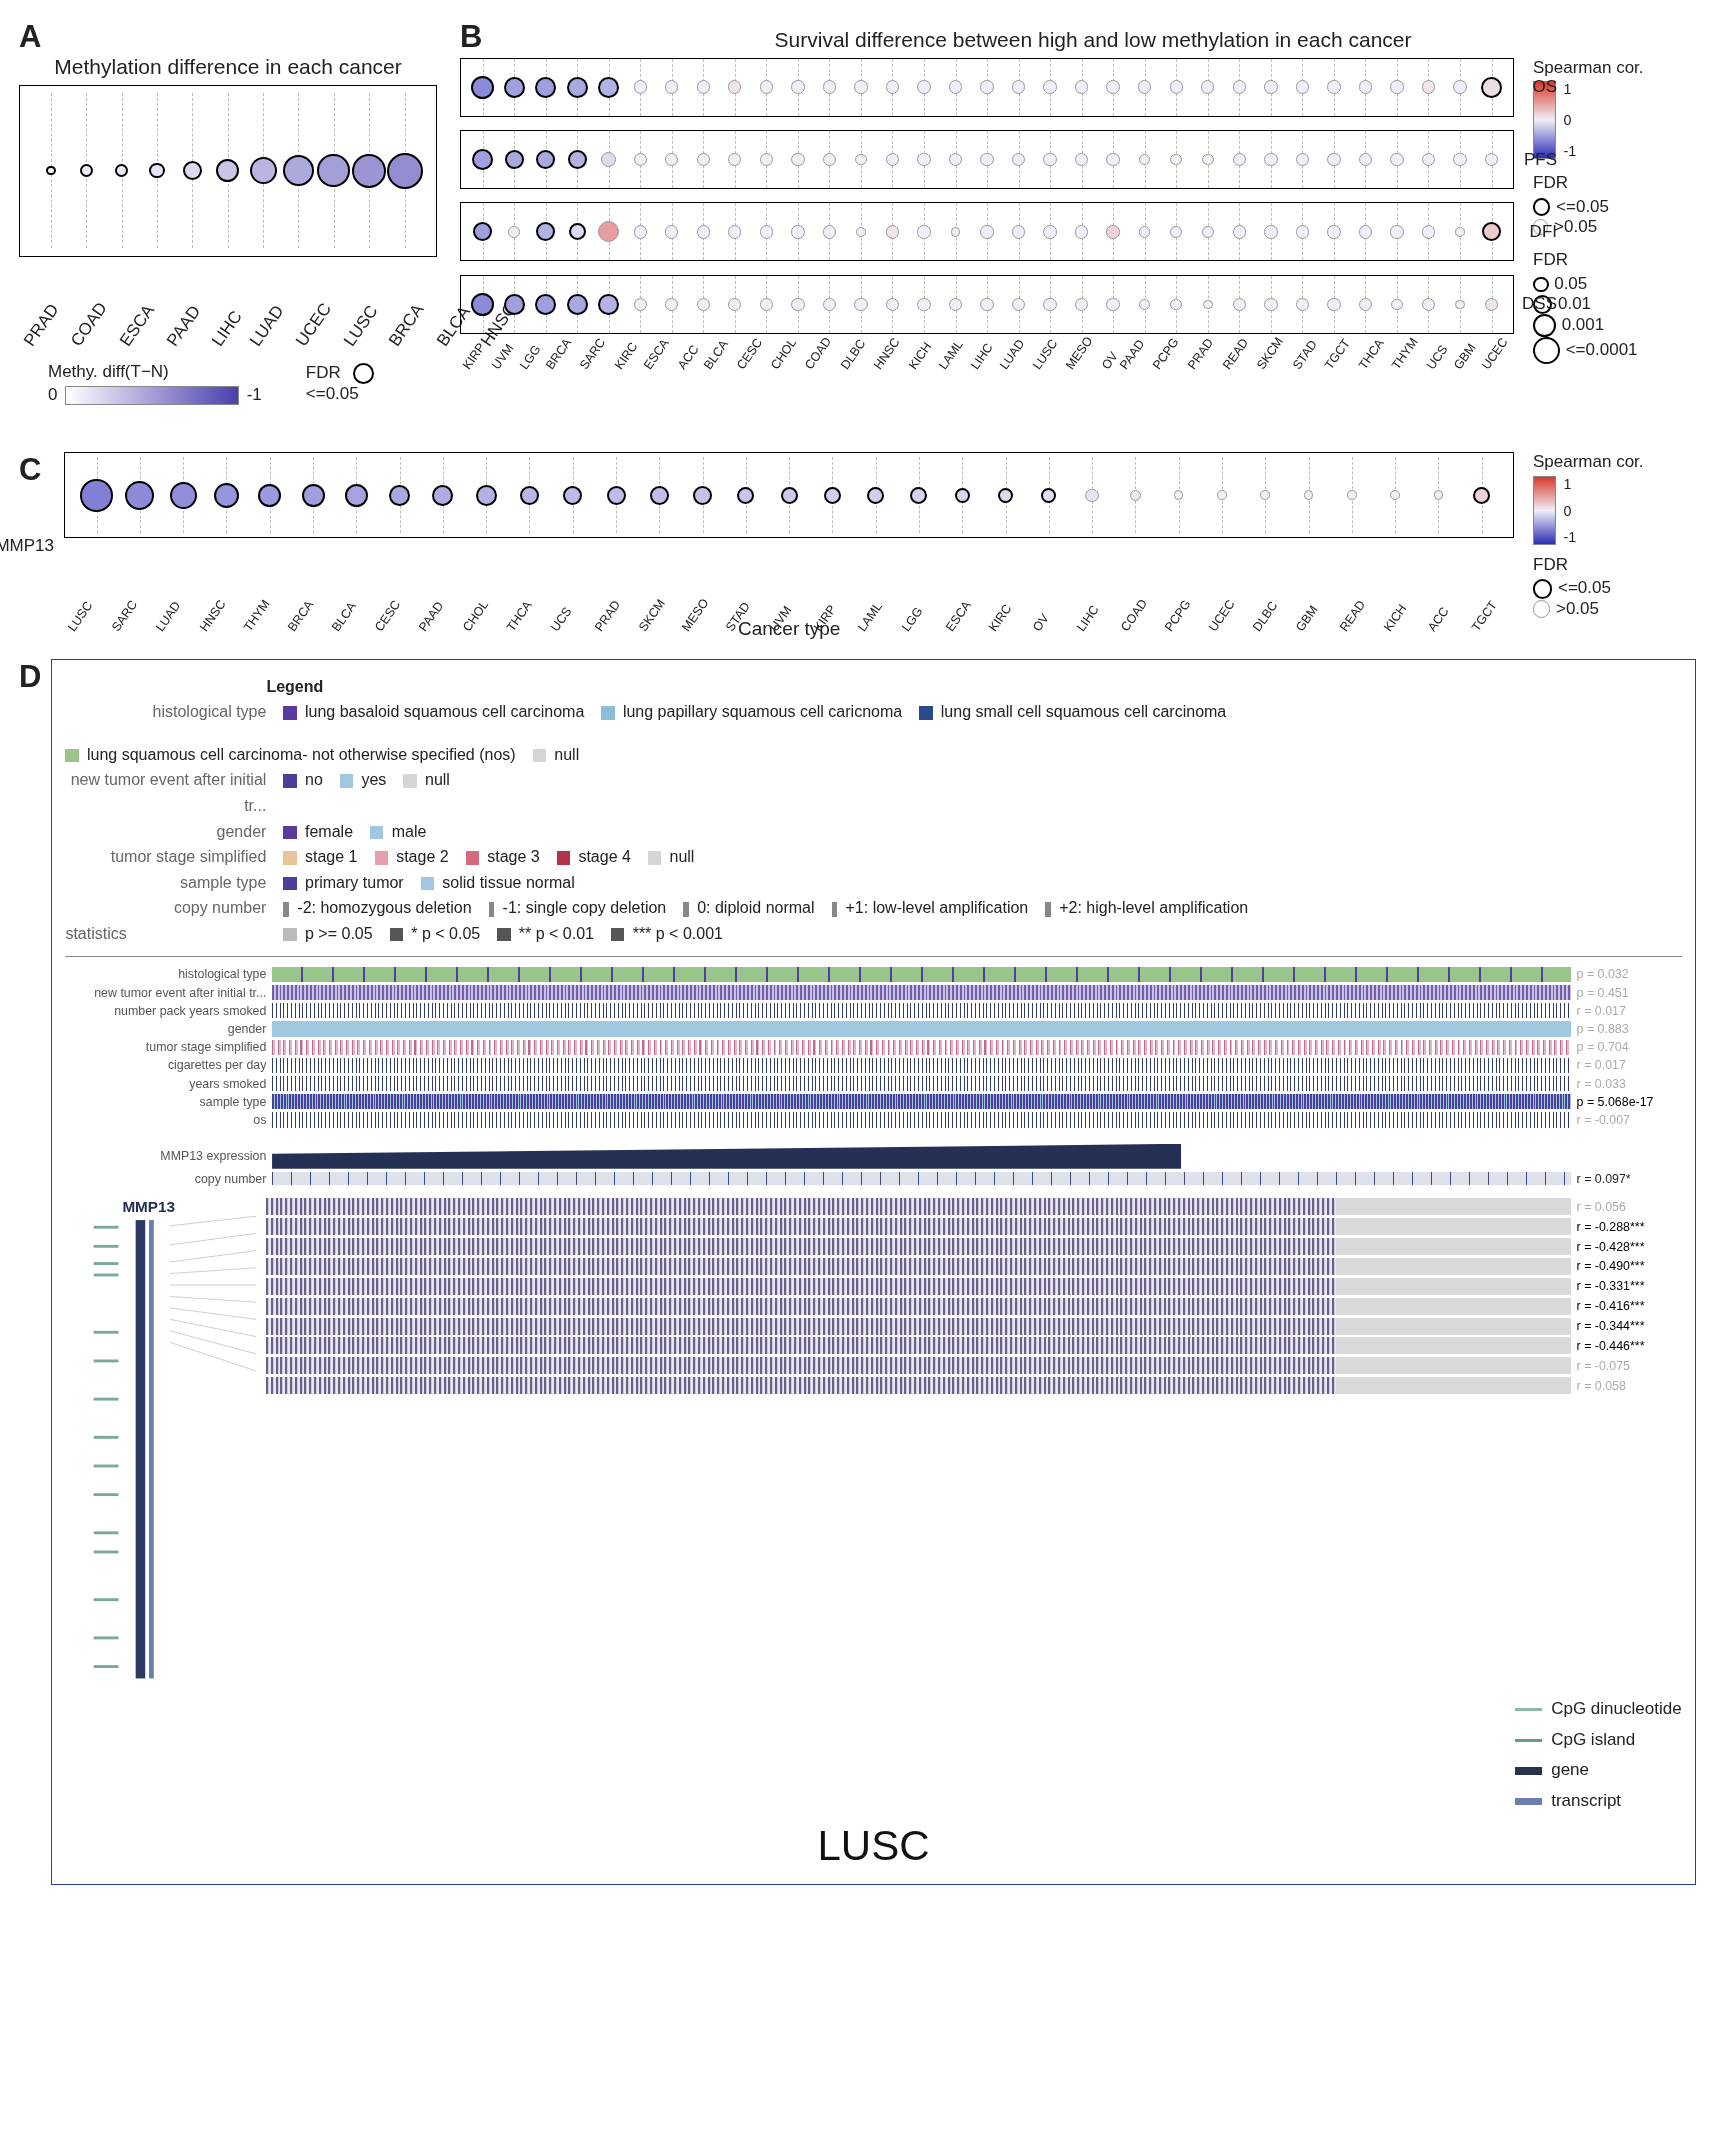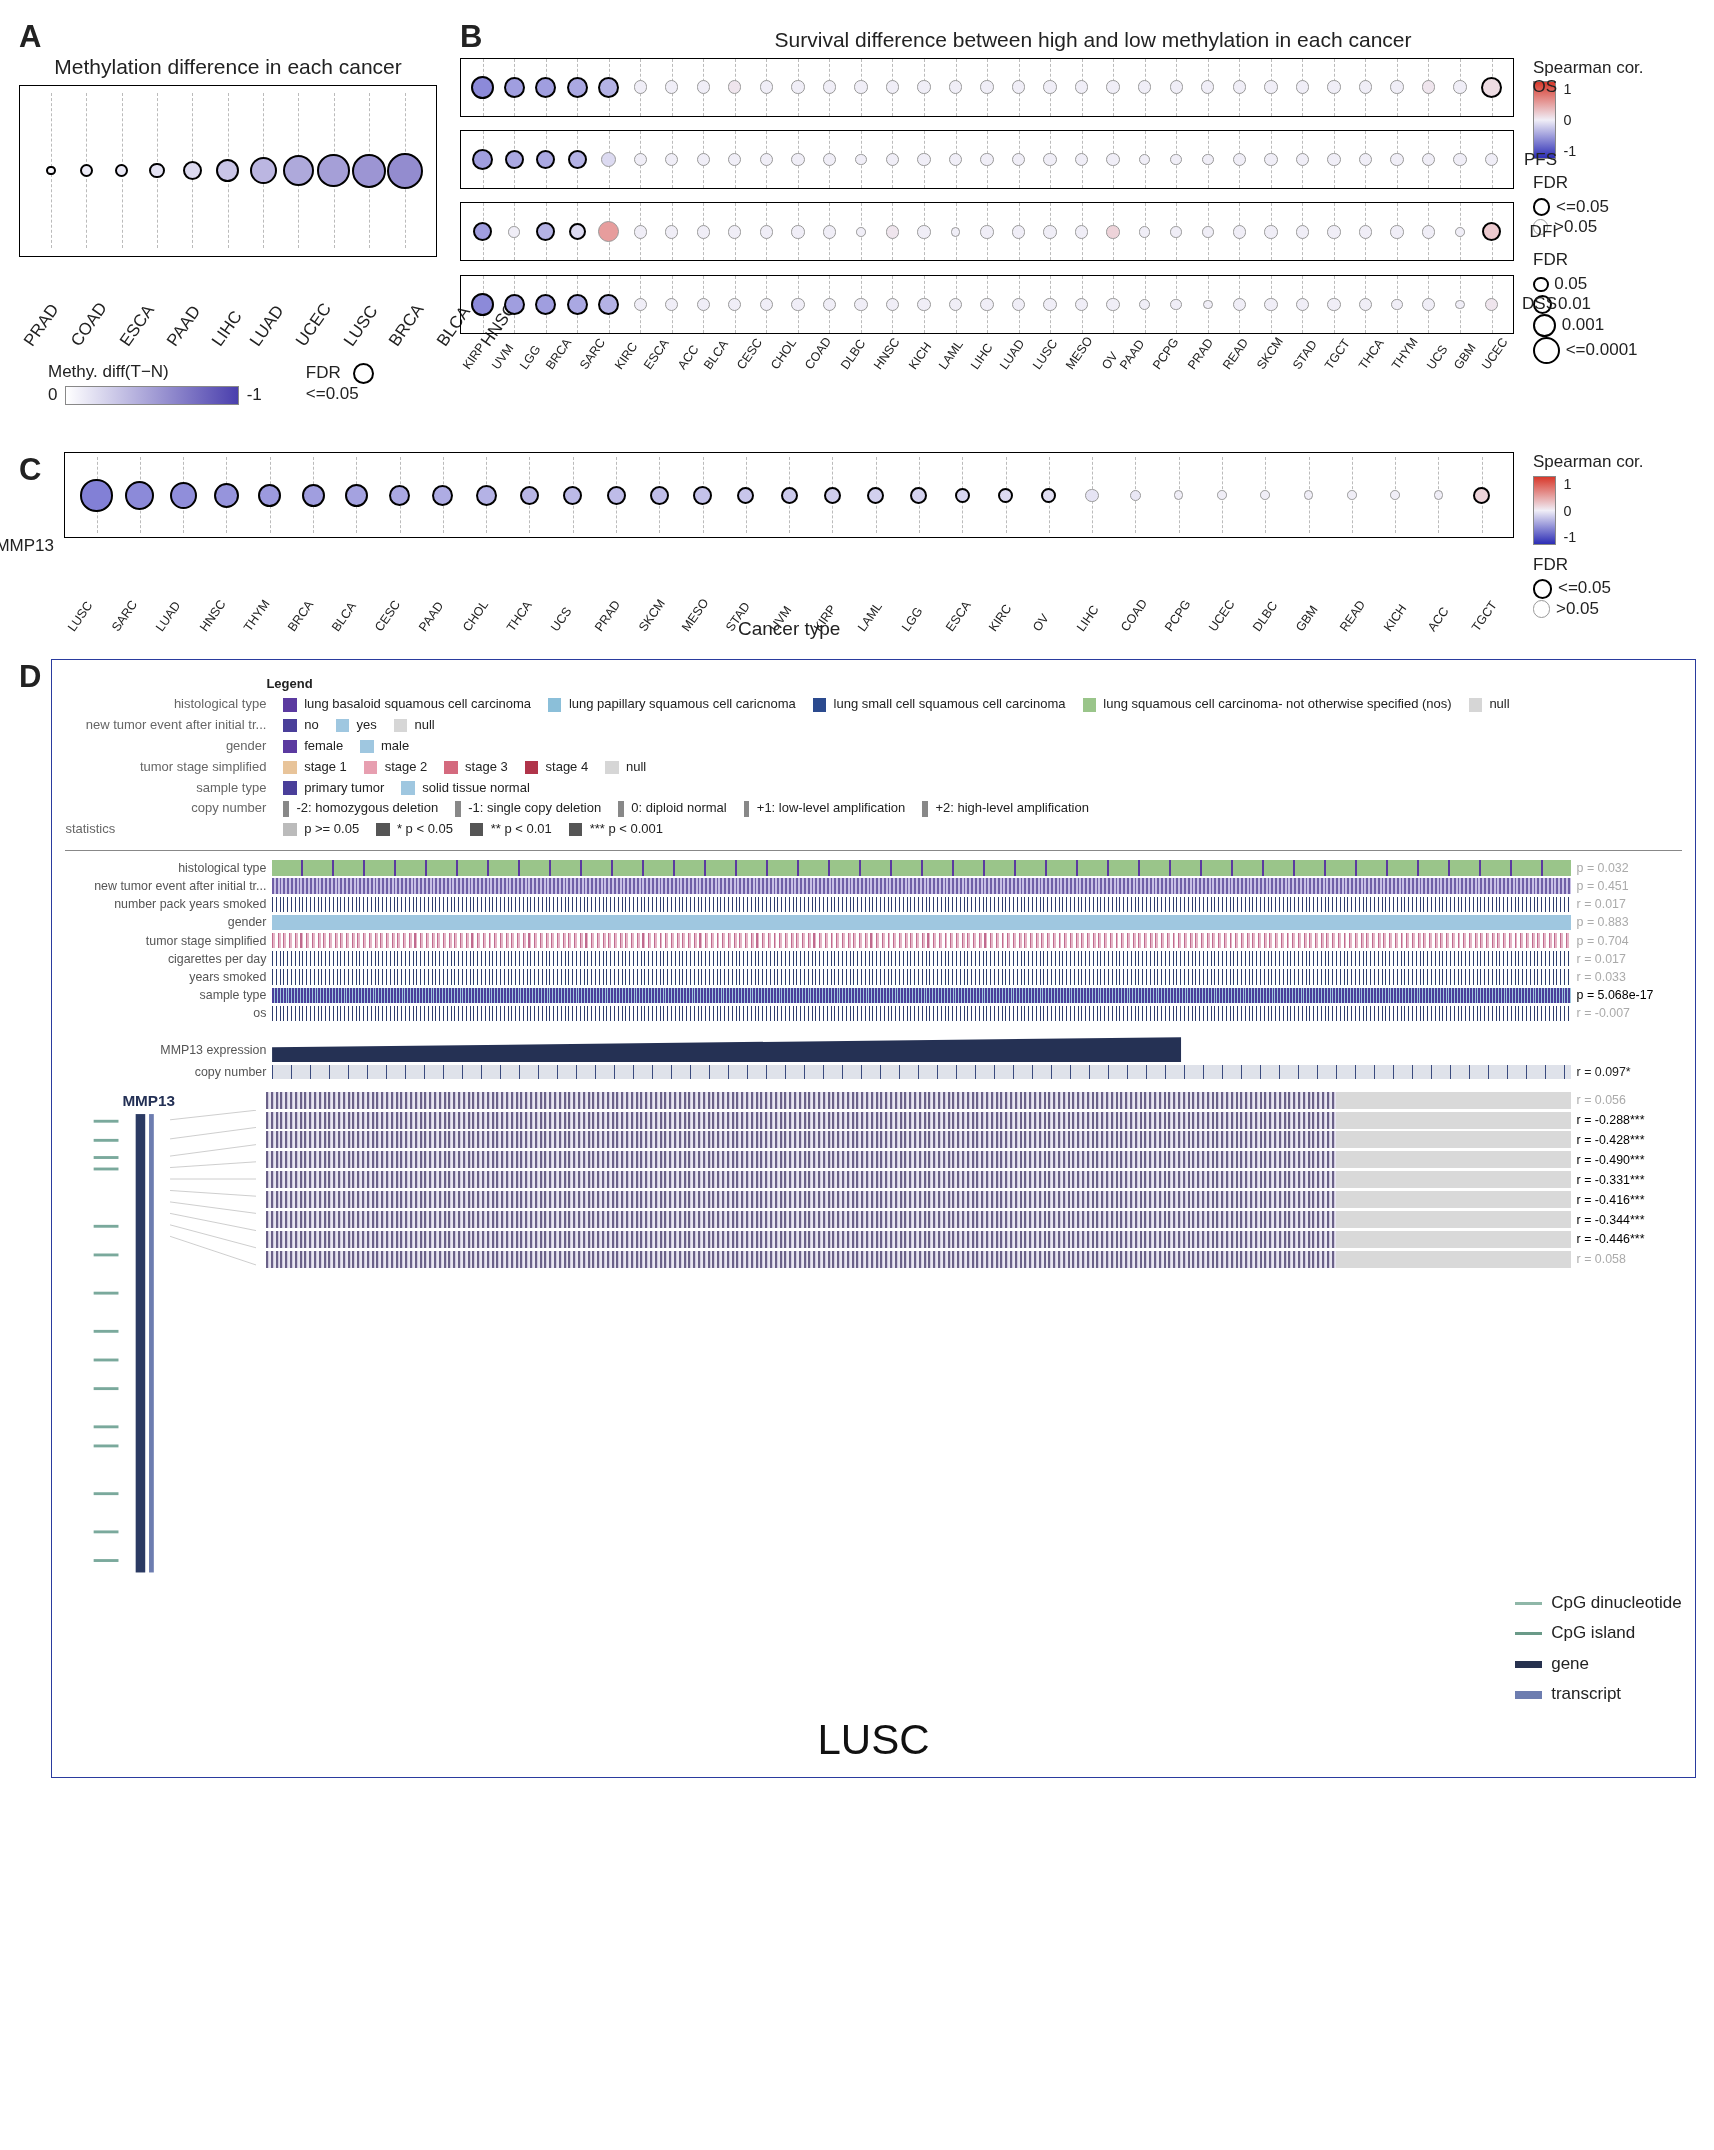--- a/index.html
+++ b/index.html
@@ -21,21 +21,21 @@
   .legend-title{font-size:17px;margin-bottom:3.8px;}
   .gradient-bar{height:17px;width:172px;border:1px solid #888;}
   .grad-meth{background:linear-gradient(to right,#ffffff,#4a3fad);}
   .grad-spear{background:linear-gradient(to bottom,#d8392b,#f0eef7,#2c2db5);}
   .small-legend-circle{display:inline-block;border-radius:50%;vertical-align:middle;margin-right:5.7px;}
   
   .pb-sub{height:57px;border:1.9px solid #000;margin-bottom:13.4px;position:relative;}
   .pb-sub .rowlab{position:absolute;right:-44px;top:50%;transform:translateY(-50%);font-size:17px;}
   
   .pd-frame{border:1.9px solid #2a3b9e;padding:13.4px;box-sizing:border-box;}
-  .pd-legend{font-size:13px;line-height:1.6;}
+  .pd-legend{font-size:16px;line-height:1.6;}
   .sw{display:inline-block;width:13.4px;height:13.4px;vertical-align:middle;margin-right:3.8px;}
   .pd-track{display:flex;align-items:center;gap:5.7px;margin-bottom:2.9px;}
   .pd-tlabel{width:201px;text-align:right;font-size:12.4px;color:#555;}
   .pd-trval{width:105px;text-align:left;font-size:12.4px;font-family:Arial;}
   .pd-bar{height:15.3px;position:relative;overflow:hidden;}
   .rbar{background:repeating-linear-gradient(90deg,#2f3e6e 0 1px,transparent 1px 3.8px);}
   .rbar2{background:repeating-linear-gradient(90deg,#c06a8e 0 1px,#e5b4c6 1px 2.9px,transparent 2.9px 5.7px);}
   .rbar3{background:repeating-linear-gradient(90deg,#6f5fa6 0 1.9px,#c8c0e6 1.9px 3.8px);}
   .pd-lusc{font-size:42px;text-align:center;margin-top:5.7px;color:#111;}
 </style>
@@ -988,20 +988,27 @@
                 <div style="flex: 1 1 0%; height: 17px; background: repeating-linear-gradient(90deg, rgb(106, 97, 136) 0px, rgb(106, 97, 136) 1.9px, rgb(207, 202, 223) 1.9px, rgb(207, 202, 223) 2.9px, rgb(232, 230, 240) 2.9px, rgb(232, 230, 240) 4.8px);"></div>
                 <div style="width: 18%; background: rgb(217, 217, 217); height: 17px;"></div>
               </div>
               <div class="pd-trval" style="color: rgb(0, 0, 0);">r = -0.446***</div>
             </div>
             <div class="pd-track">
               <div style="flex: 1 1 0%; display: flex;">
                 <div style="flex: 1 1 0%; height: 17px; background: repeating-linear-gradient(90deg, rgb(106, 97, 136) 0px, rgb(106, 97, 136) 1.9px, rgb(207, 202, 223) 1.9px, rgb(207, 202, 223) 2.9px, rgb(232, 230, 240) 2.9px, rgb(232, 230, 240) 4.8px);"></div>
                 <div style="width: 18%; background: rgb(217, 217, 217); height: 17px;"></div>
               </div>
+              <div class="pd-trval" style="color: rgb(170, 170, 170);">r = -0.075</div>
+            </div>
+            <div class="pd-track">
+              <div style="flex: 1 1 0%; display: flex;">
+                <div style="flex: 1 1 0%; height: 17px; background: repeating-linear-gradient(90deg, rgb(106, 97, 136) 0px, rgb(106, 97, 136) 1.9px, rgb(207, 202, 223) 1.9px, rgb(207, 202, 223) 2.9px, rgb(232, 230, 240) 2.9px, rgb(232, 230, 240) 4.8px);"></div>
+                <div style="width: 18%; background: rgb(217, 217, 217); height: 17px;"></div>
+              </div>
               <div class="pd-trval" style="color: rgb(170, 170, 170);">r = 0.058</div>
             </div>
           </div>
       </div>
 
       <div style="display:flex;justify-content:flex-end;gap:38px;">
         <div id="genome-legend" style="font-size:17px;line-height:1.8;">
             <div><span style="display:inline-block;width:27px;height:2.9px;background:#8fb7a8;vertical-align:middle;margin-right:9.6px;"></span>CpG dinucleotide</div>
             <div><span style="display:inline-block;width:27px;height:2.9px;background:#6a9a88;vertical-align:middle;margin-right:9.6px;"></span>CpG island</div>
             <div><span style="display:inline-block;width:27px;height:7.6px;background:#27324f;vertical-align:middle;margin-right:9.6px;"></span>gene</div>

